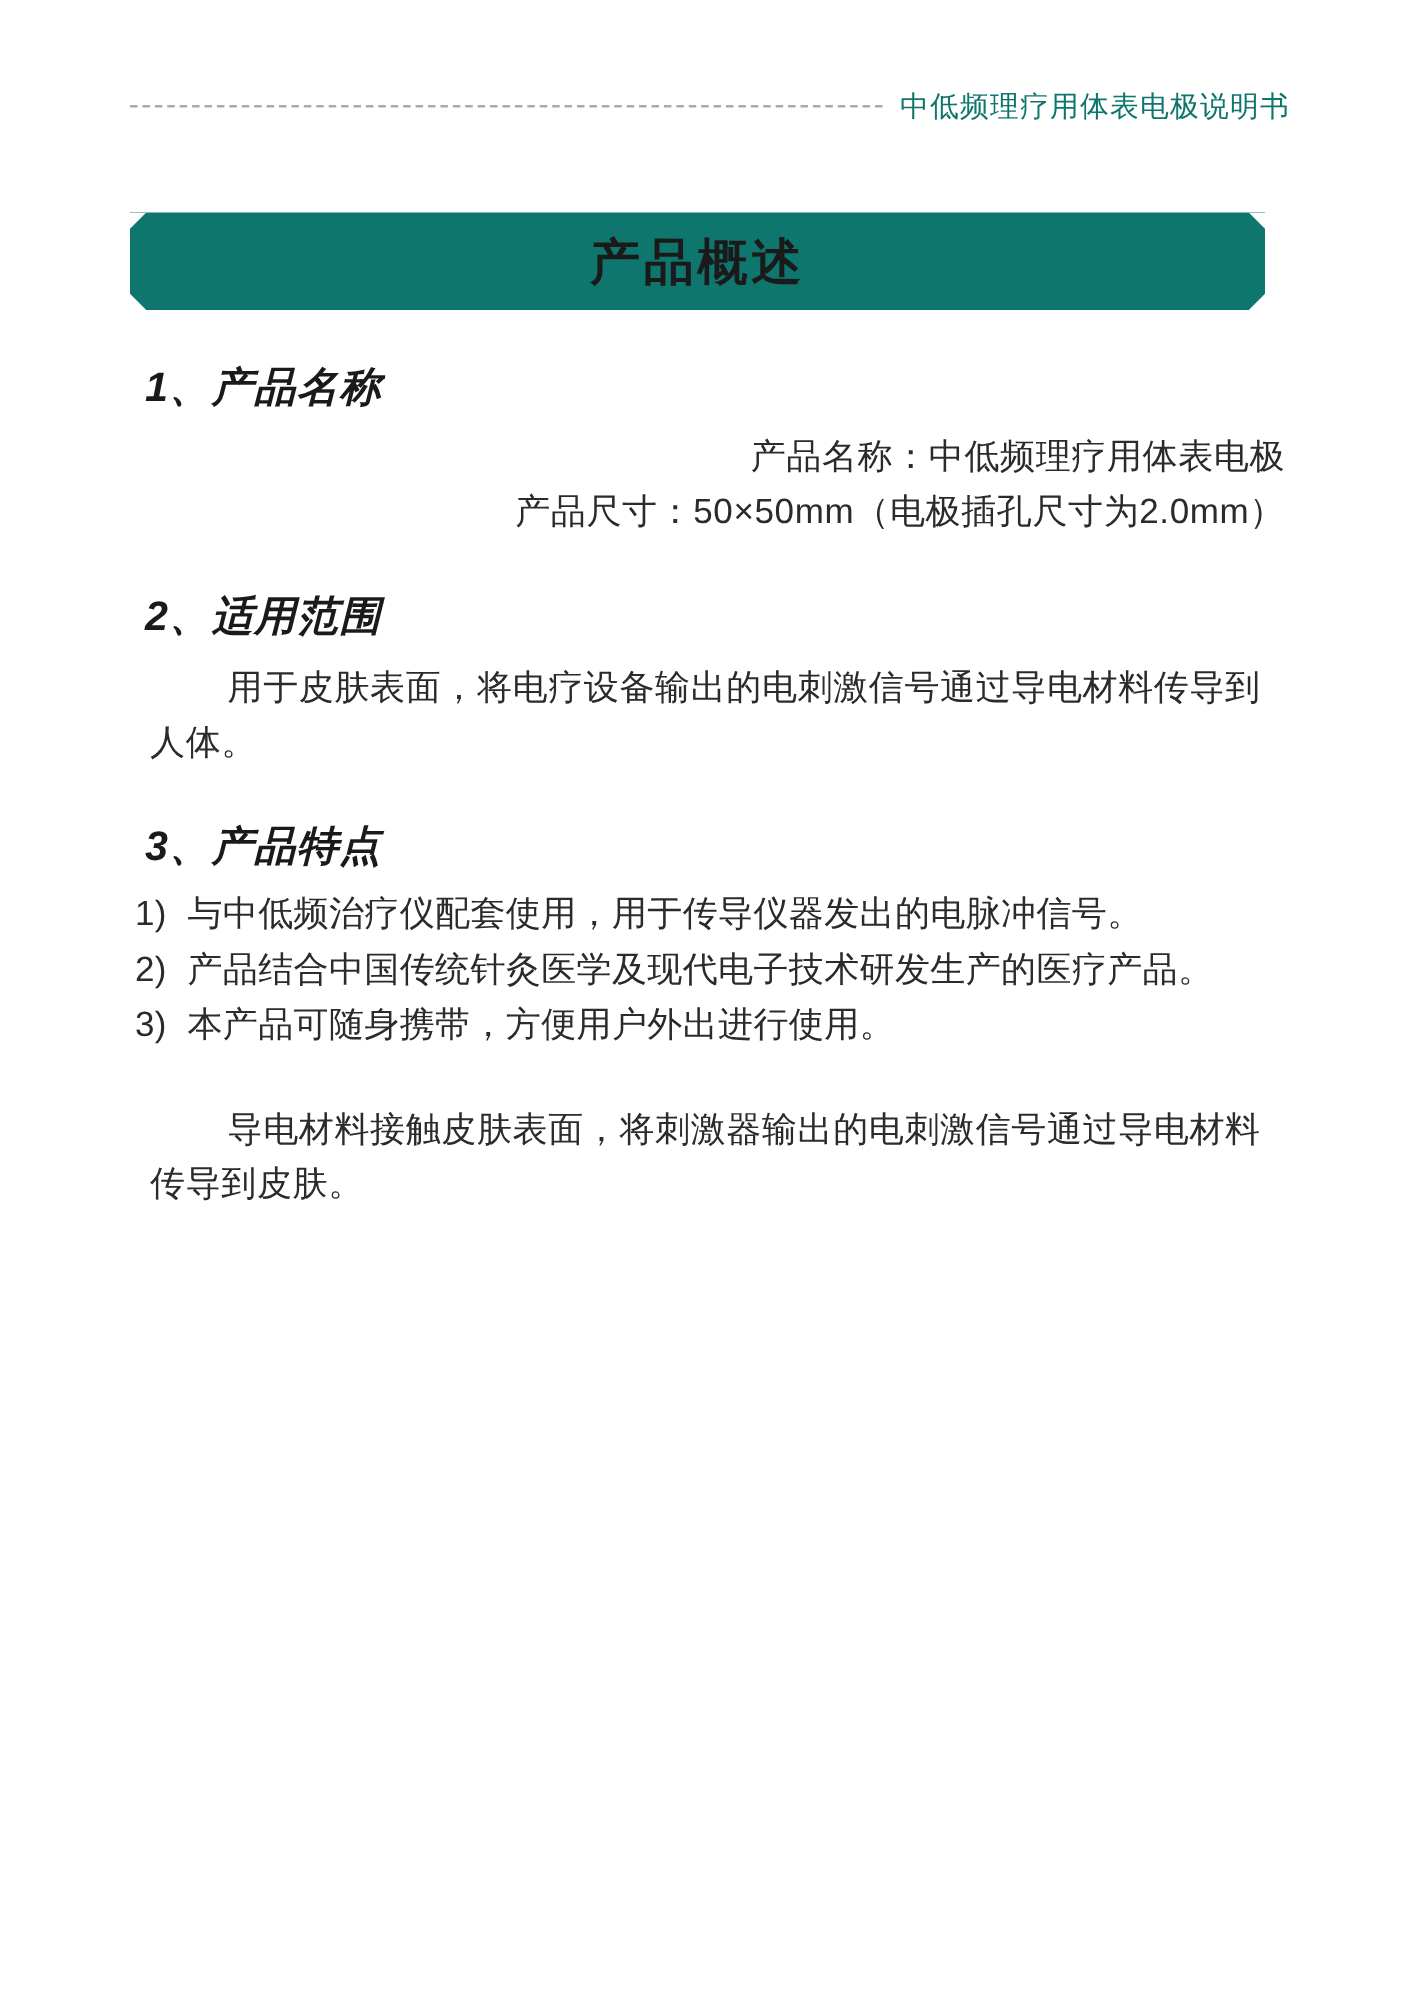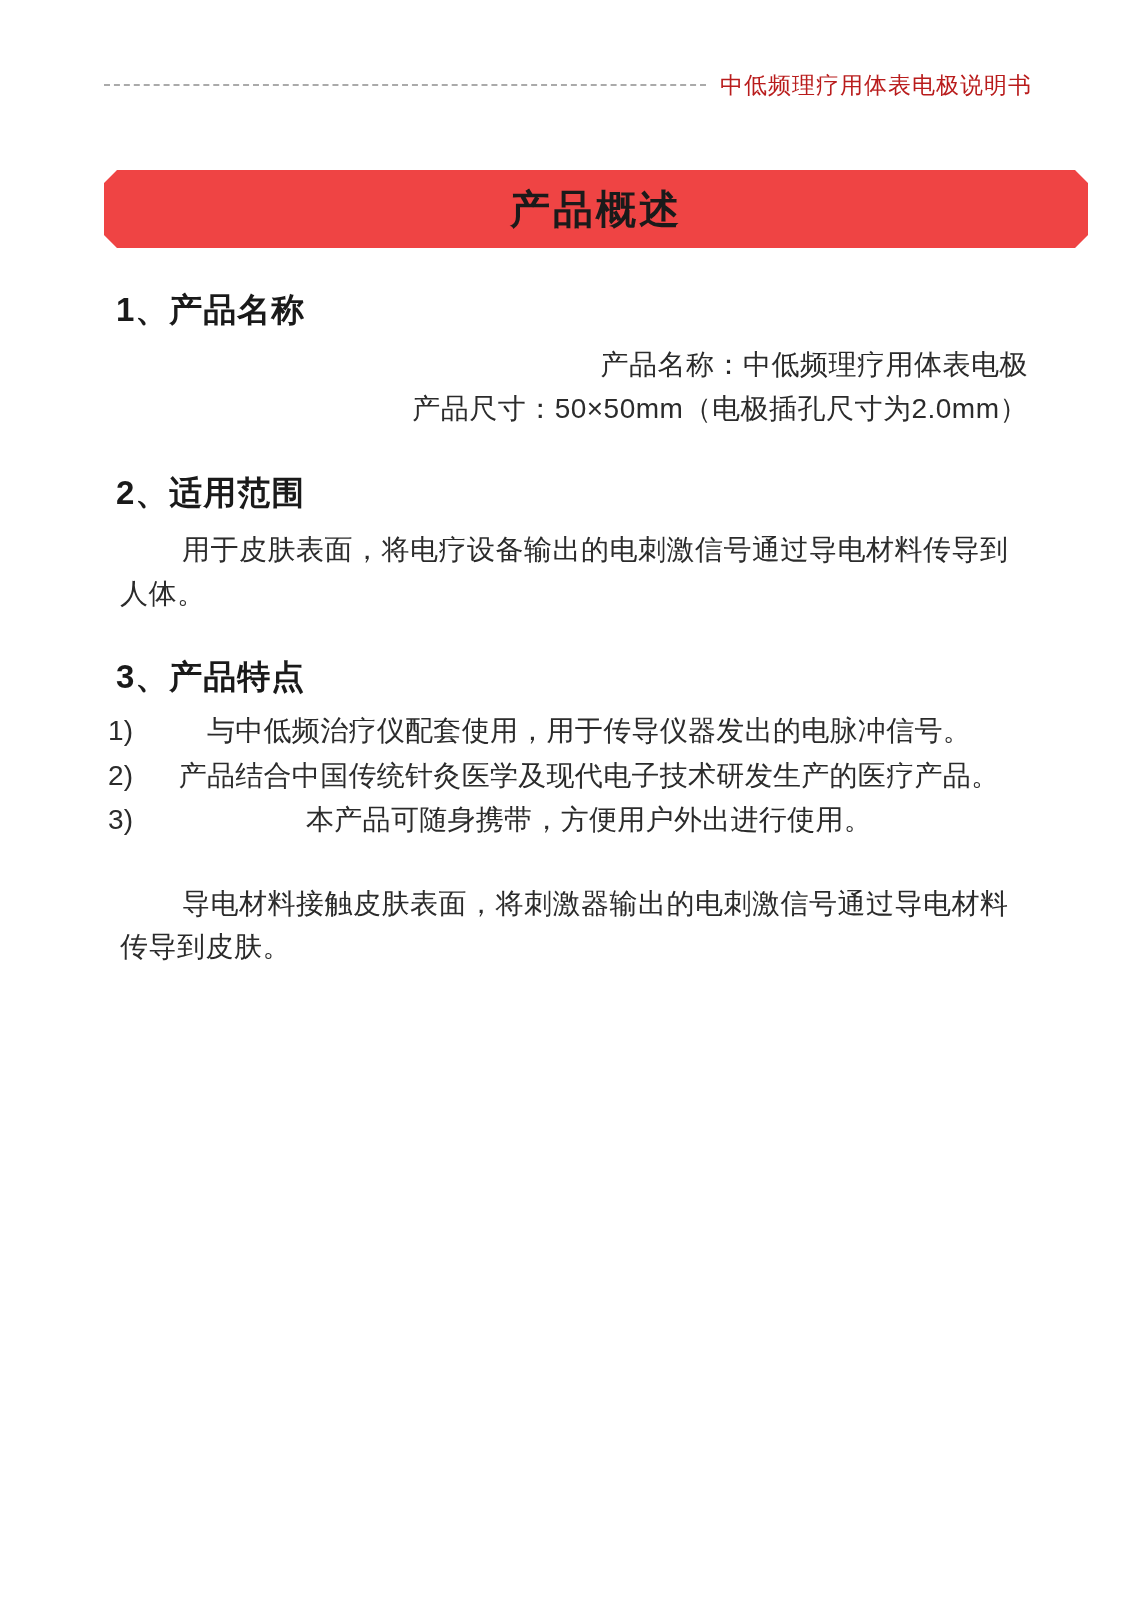--- a/index.html
+++ b/index.html
@@ -30,33 +30,33 @@
   .header-rule {
     flex: 1 1 auto;
     height: 1px;
     border-top: 2px dashed #9c9c9c;
     opacity: .85;
   }
   .header-title {
     flex: 0 0 auto;
     font-size: 23px;
     letter-spacing: 1px;
-    color: #b91c1c;
+    color: #0f766e;
     white-space: nowrap;
     font-family: Liberation Mono, monospace;
   }
 
   
   .banner {
     position: absolute;
     top: 170px;
     left: 104px;
-    width: 984px;
+    width: 908px;
     height: 78px;
-    background: #ef4444;
+    background: #0f766e;
     display: flex;
     align-items: center;
     justify-content: center;
   }
   .banner::before,
   .banner::after {
     content: "";
     position: absolute;
     top: 0;
     width: 14px;
@@ -85,20 +85,21 @@
     top: 288px;
     left: 108px;
     width: 920px;
   }
   .h2 {
     font-size: 33px;
     font-weight: bold;
     letter-spacing: 1px;
     color: #1a1a1a;
     margin: 0 0 10px 8px;
+    font-style: italic;
   }
   .sec {
     margin-bottom: 40px;
   }
   .para {
     font-size: 28px;
     line-height: 1.55;
     color: #2b2b2b;
     margin: 12px;
     letter-spacing: .5px;
@@ -117,21 +118,21 @@
     font-size: 28px;
     line-height: 1.52;
     color: #2b2b2b;
     letter-spacing: .3px;
     margin-bottom: 2px;
   }
   .li-marker {
     flex: 0 0 auto;
     width: 42px;
   }
-  .li-text { flex: 1 1 auto; text-align: center; }
+  .li-text { flex: 1 1 auto; }
 </style>
 </head>
 <body>
 
 <div class="page-header">
   <div class="header-rule"></div>
   <div class="header-title">中低频理疗用体表电极说明书</div>
 </div>
 
 <div class="banner">

